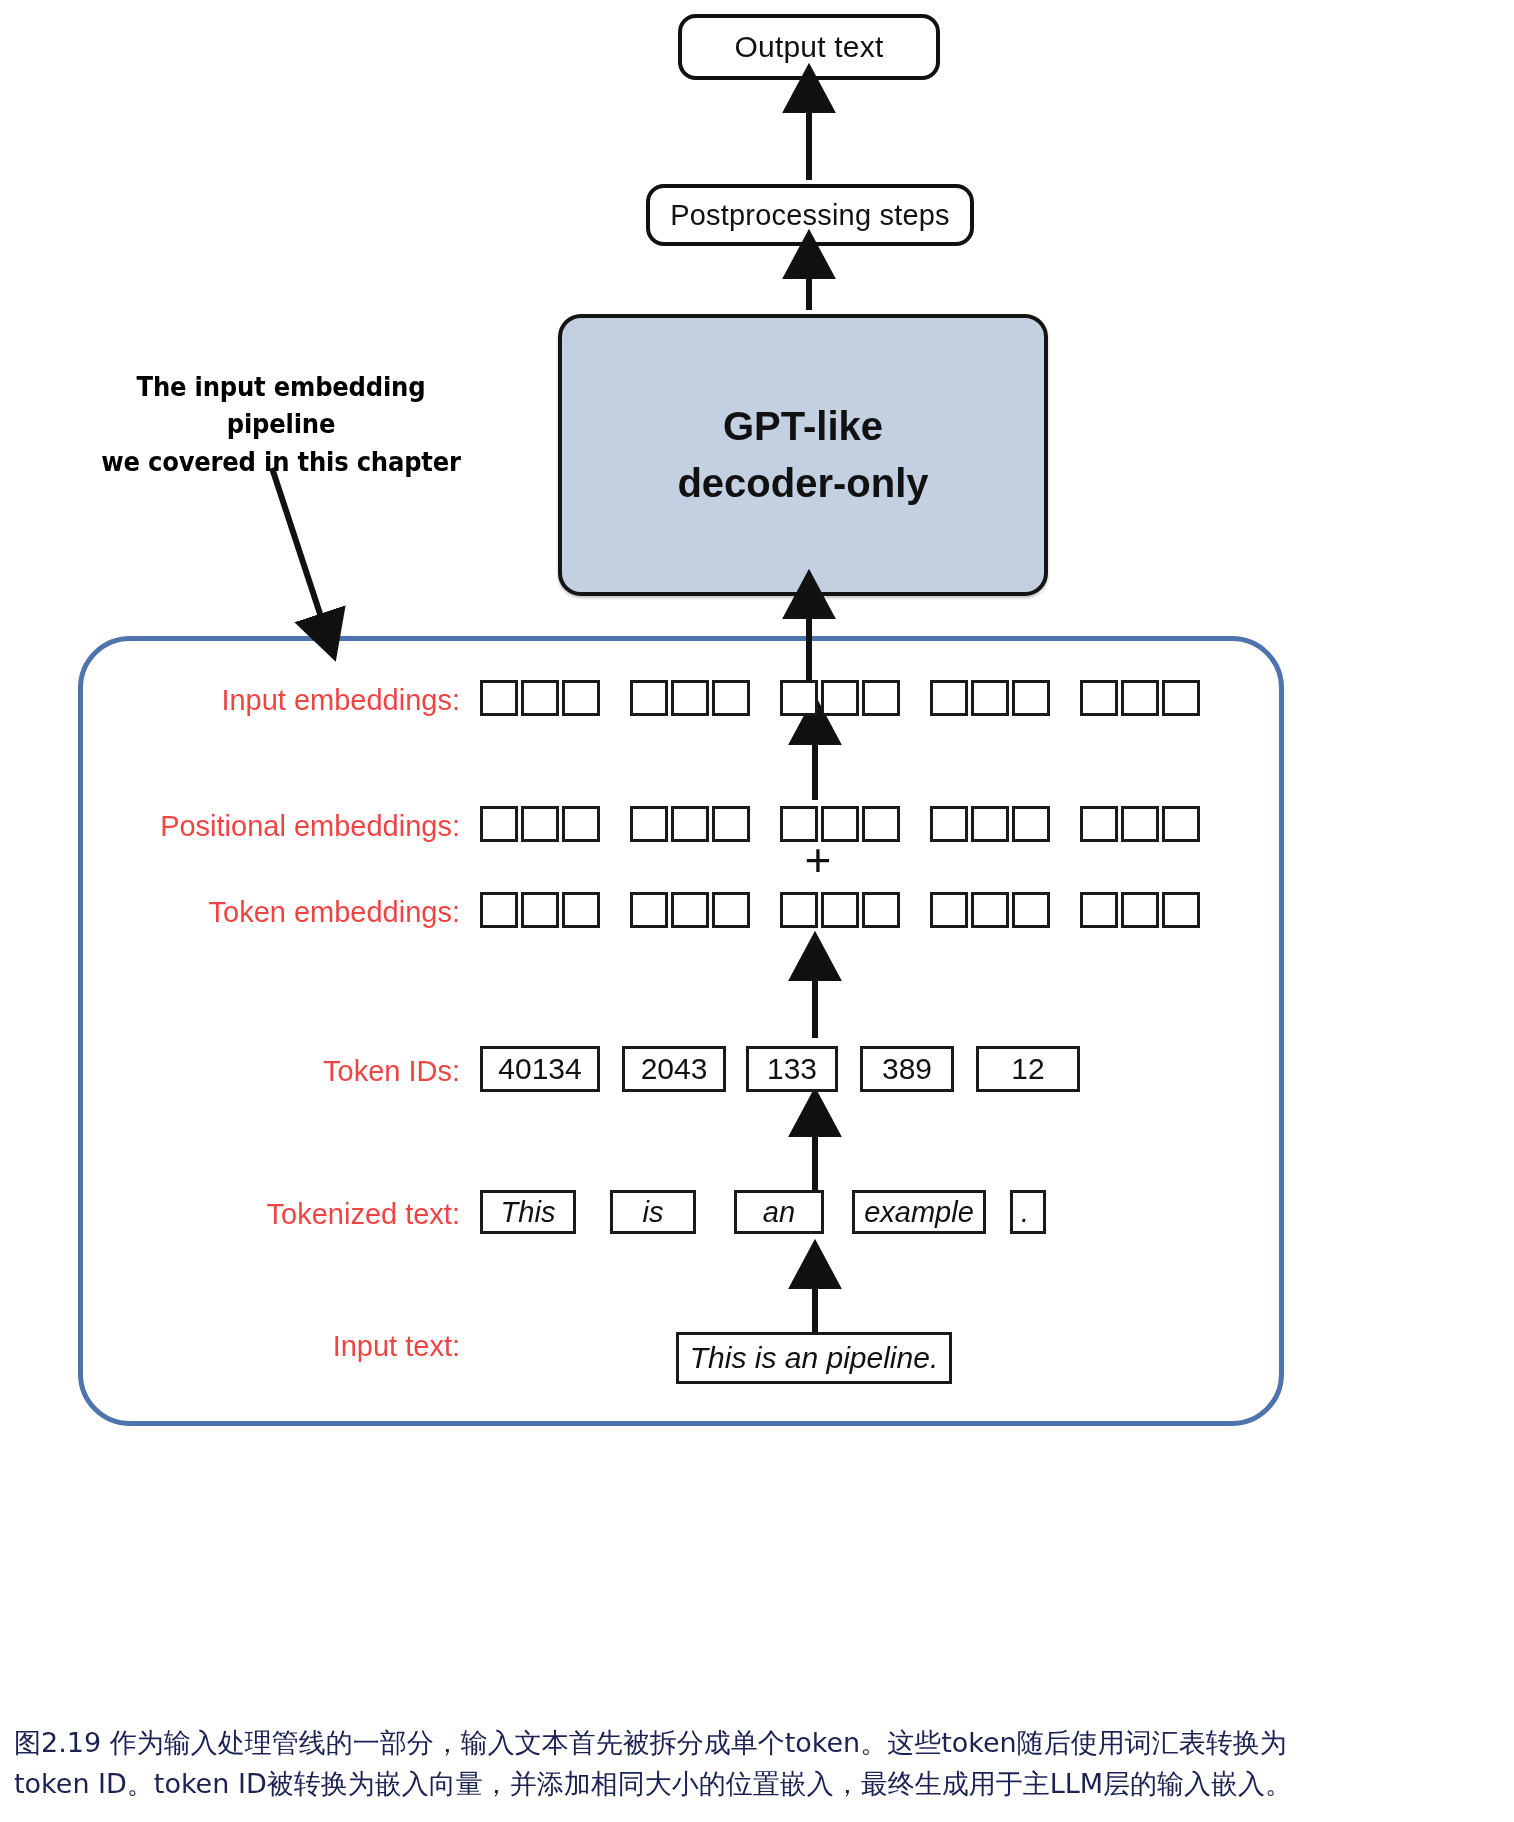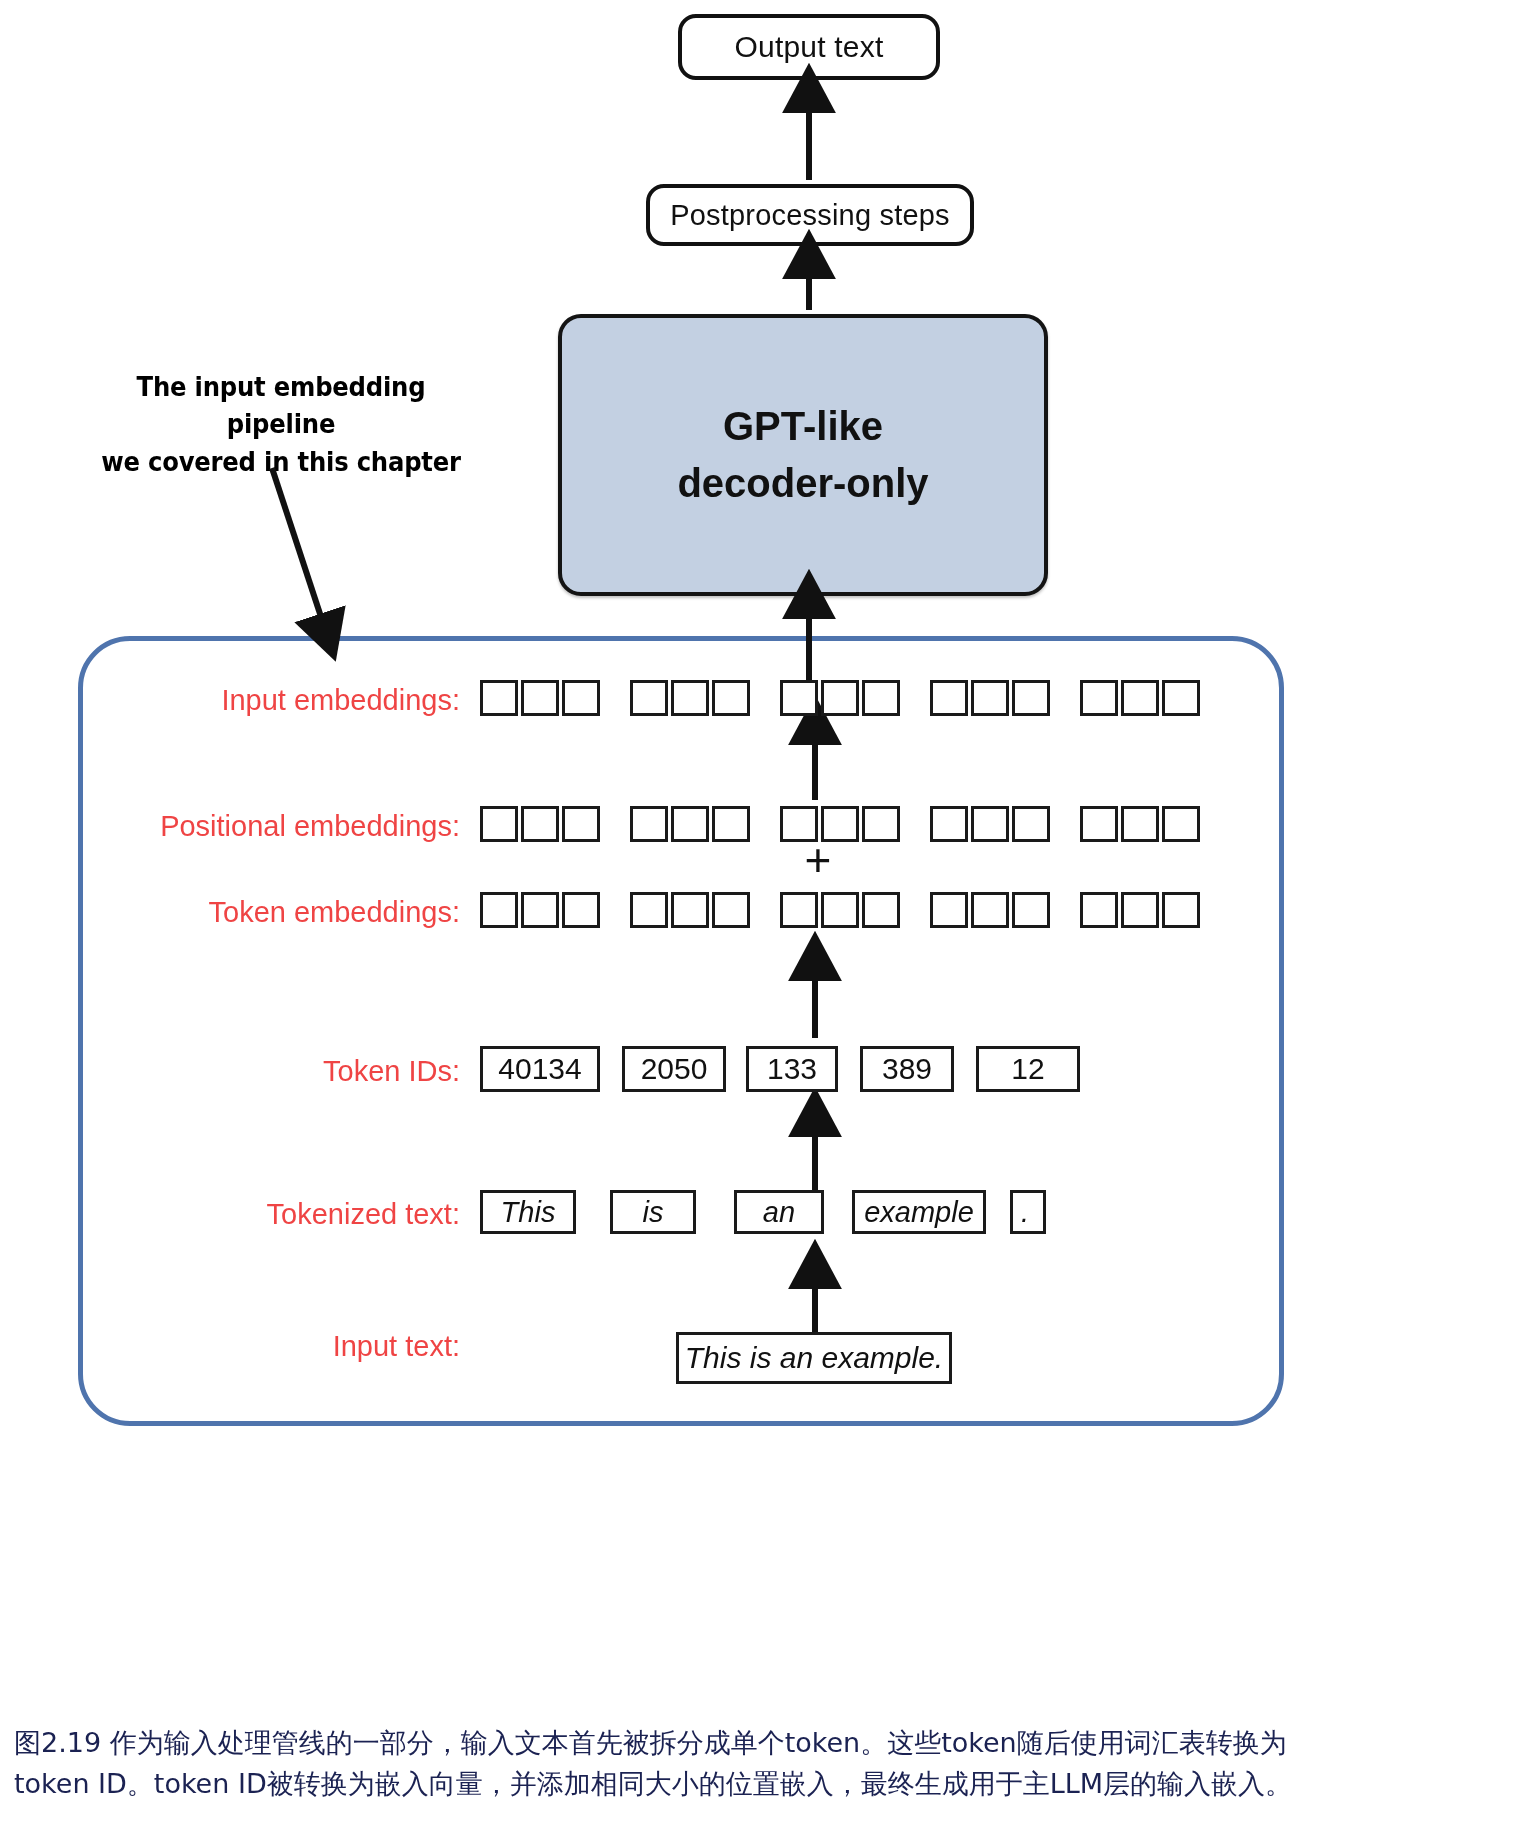--- a/index.html
+++ b/index.html
@@ -235,40 +235,40 @@
         <div class="emb-cell"></div>
         <div class="emb-cell"></div>
       </div>
     </div>
 
   <div class="label-col" style="top: 1055px; left: 130px; width: 330px;">
     <div class="row-label">Token IDs:</div>
   </div>
   <div class="val-row" id="row-token-ids" style="left:480px;top:1046px;">
       <div class="val-box" style="width: 120px;">40134</div>
-      <div class="val-box" style="width: 104px; margin-left: 22px;">2050</div>
+      <div class="val-box" style="width: 104px; margin-left: 22px;">2043</div>
       <div class="val-box" style="width: 92px; margin-left: 20px;">133</div>
       <div class="val-box" style="width: 94px; margin-left: 22px;">389</div>
       <div class="val-box" style="width: 104px; margin-left: 22px;">12</div>
     </div>
 
   <div class="label-col" style="top: 1198px; left: 130px; width: 330px;">
     <div class="row-label">Tokenized text:</div>
   </div>
   <div class="val-row" id="row-tokens" style="left:480px;top:1190px;">
       <div class="val-box italic" style="width: 96px;">This</div>
       <div class="val-box italic" style="width: 86px; margin-left: 34px;">is</div>
       <div class="val-box italic" style="width: 90px; margin-left: 38px;">an</div>
       <div class="val-box italic" style="width: 134px; margin-left: 28px; text-align: right;">example</div>
       <div class="val-box italic" style="width: 36px; margin-left: 24px; justify-content: flex-start; padding-left: 8px;">.</div>
     </div>
 
   <div class="label-col" style="top: 1330px; left: 130px; width: 330px;">
     <div class="row-label">Input text:</div>
   </div>
-  <div class="val-box italic" id="input-text-box" style="position:absolute;left:676px;top:1332px;width:276px;height:52px;font-size:30px;">This is an example.</div>
+  <div class="val-box italic" id="input-text-box" style="position:absolute;left:676px;top:1332px;width:276px;height:52px;font-size:30px;">This is an pipeline.</div>
 
   <div id="caption">
     <div>图2.19 作为输入处理管线的一部分，输入文本首先被拆分成单个token。这些token随后使用词汇表转换为</div>
     <div>token ID。token ID被转换为嵌入向量，并添加相同大小的位置嵌入，最终生成用于主LLM层的输入嵌入。</div>
   </div>
 
 </div>
 
 </body></html>

